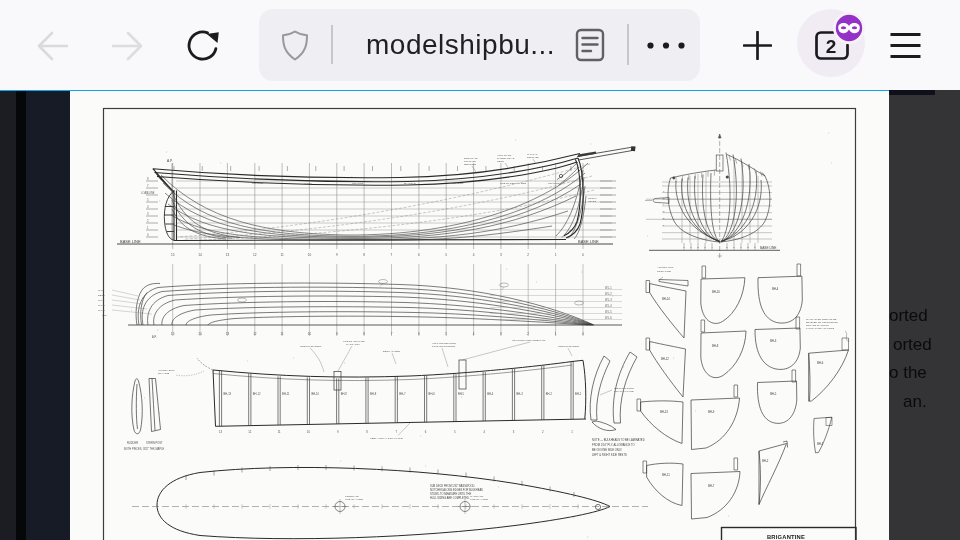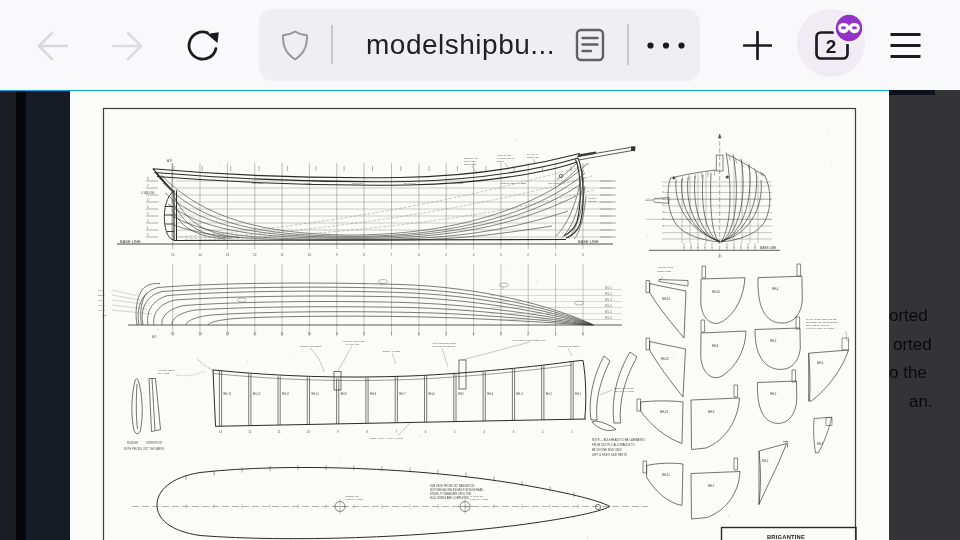--- a/index.html
+++ b/index.html
@@ -72,21 +72,21 @@
 <div class="abs" style="left:16px;top:91px;width:10px;height:449px;background:#060709"></div>
 
 <div class="abs" style="left:26px;top:91px;width:44px;height:449px;background:#161b26"></div>
 
 <div class="abs" style="left:70px;top:91px;width:819px;height:449px;background:#fbfbfa"></div>
 
 <div class="abs" style="left:889px;top:90px;width:71px;height:450px;background:#343437"></div>
 
 <div class="abs" style="left:889px;top:90px;width:46px;height:5px;background:#0e1119"></div>
 
-<div class="abs" style="left:889px;top:302px;width:84px;font-size:17px;line-height:28.5px;color:#0a0a0c;overflow:hidden;white-space:nowrap">orted<br><span style="margin-left:4px">orted</span><br><span style="margin-left:0">o the</span><br><span style="margin-left:20px">an.</span></div>
+<div class="abs" style="left:889px;top:302px;width:84px;font-size:17px;line-height:28.5px;color:#0a0a0c;overflow:hidden;white-space:nowrap">orted<br><span style="margin-left:4px">orted</span><br><span style="margin-left:0">o the</span><br><span style="margin-left:14px">an.</span></div>
 
 <svg class="abs" style="left:0;top:0" width="960" height="540" viewBox="0 0 960 540">
 
 <rect x="103.5" y="108.5" width="752" height="440" fill="none" stroke="#3d3d3d" stroke-width="1.2"></rect>
 
 <path d="M172.7 163 V249 M200.0 163 V249 M227.4 163 V249 M254.8 163 V249 M282.1 163 V249 M309.4 163 V249 M336.8 163 V249 M364.1 163 V249 M391.5 163 V249 M418.9 163 V249 M446.2 163 V249 M473.6 163 V249 M500.9 163 V249 M528.2 163 V249 M555.6 163 V249 M583.0 163 V249" stroke="#7e7e7e" stroke-width="0.5" fill="none"></path>
 
 <path d="M176 181 H612 M176 188 H612 M176 195 H612 M176 202 H612 M176 209 H612 M176 216 H612 M176 223 H612 M176 230 H612 M176 237 H612" stroke="#8b8b8b" stroke-width="0.45" fill="none"></path>
 
 <path d="M146 181 H158 M600 181 H616 M146 188 H158 M600 188 H616 M146 195 H158 M600 195 H616 M146 202 H158 M600 202 H616 M146 209 H158 M600 209 H616 M146 216 H158 M600 216 H616 M146 223 H158 M600 223 H616 M146 230 H158 M600 230 H616 M146 237 H158 M600 237 H616" stroke="#5a5a5a" stroke-width="0.5" fill="none"></path>

